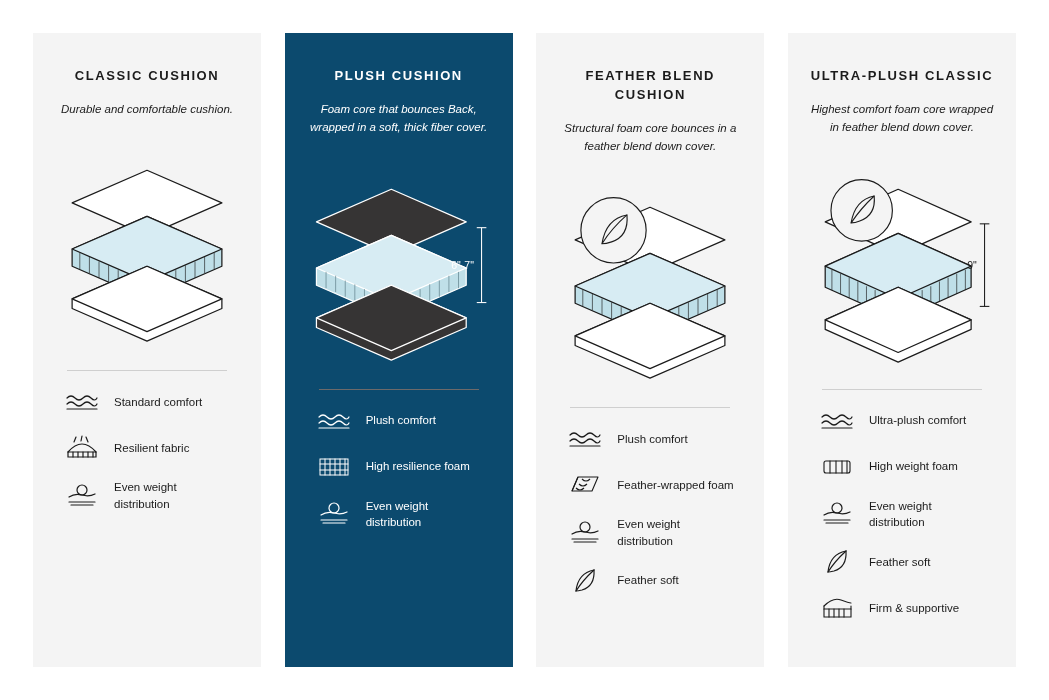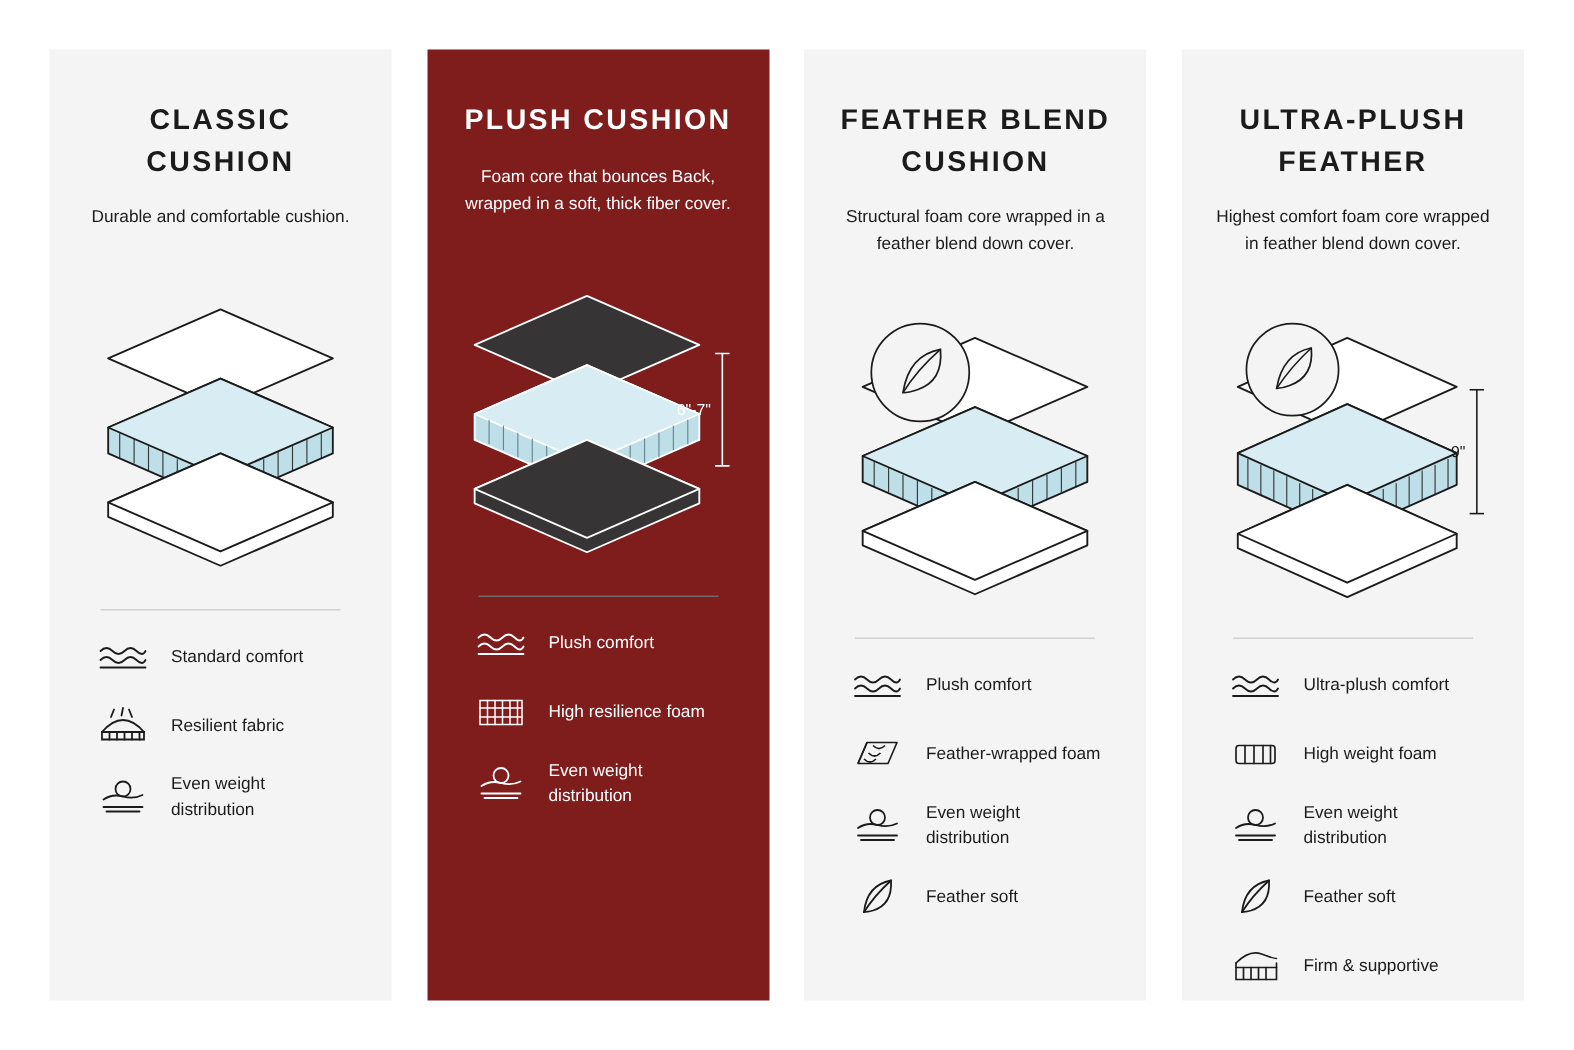--- a/index.html
+++ b/index.html
@@ -30,37 +30,38 @@
     display: flex;
     flex-direction: column;
     align-items: center;
     padding: 34px 18px 0 18px;
   }
   .card.light {
     background: #f4f4f4;
     color: #1b1b1b;
   }
   .card.dark {
-    background: #7f1d1d;
+    background: #0c4a6e;
     color: #ffffff;
   }
   .card-title {
-    font-size: 19px;
+    font-size: 13px;
     font-weight: bold;
     letter-spacing: 1.6px;
     text-align: center;
     line-height: 1.45;
     margin: 0 0 14px 0;
   }
   .card-desc {
     font-size: 11.5px;
     line-height: 1.6;
     text-align: center;
     margin: 0;
     max-width: 196px;
+    font-style: italic;
   }
   .illus {
     margin-top: 16px;
     height: 230px;
     width: 100%;
     display: flex;
     align-items: center;
     justify-content: center;
   }
   .divider {
@@ -254,21 +255,21 @@
             <path d="M6 21 H28"></path>
           </svg>
         </span>
         <span class="feature-label">Even weight distribution</span>
       </div>
     </div>
   </div>
 
   <div class="card light">
     <div class="card-title">FEATHER BLEND CUSHION</div>
-    <div class="card-desc">Structural foam core wrapped in a feather blend down cover.</div>
+    <div class="card-desc">Structural foam core bounces in a feather blend down cover.</div>
     <div class="illus">
       <svg width="200" height="200" viewBox="0 0 200 200">
         <g fill="none" stroke="#1b1b1b" stroke-width="1.3" stroke-linejoin="round">
           <path d="M100 18 L178 52 L100 86 L22 52 Z" fill="#ffffff"></path>
           <path d="M100 66 L178 100 L178 118 L100 152 L22 118 L22 100 Z" fill="#bfdfe8"></path>
           <path d="M100 66 L178 100 L100 134 L22 100 Z" fill="#d7ecf3"></path>
           <path d="M100 134 L100 152"></path>
           <g stroke-width="0.8" opacity="0.85">
             <path d="M30 104 L30 121"></path>
               <path d="M40 108 L40 125"></path>
@@ -336,21 +337,21 @@
             <path d="M8 23 q2 -18 18 -21 q1 16 -12 20 q-4 1 -6 1 Z"></path>
             <path d="M8 23 q7 -11 18 -21"></path>
           </svg>
         </span>
         <span class="feature-label">Feather soft</span>
       </div>
     </div>
   </div>
 
   <div class="card light">
-    <div class="card-title">ULTRA-PLUSH FEATHER</div>
+    <div class="card-title">ULTRA-PLUSH CLASSIC</div>
     <div class="card-desc">Highest comfort foam core wrapped in feather blend down cover.</div>
     <div class="illus">
       <svg width="200" height="200" viewBox="0 0 200 200">
         <g fill="none" stroke="#1b1b1b" stroke-width="1.3" stroke-linejoin="round">
           <path d="M96 18 L172 52 L96 86 L20 52 Z" fill="#ffffff"></path>
           <path d="M96 64 L172 98 L172 120 L96 154 L20 120 L20 98 Z" fill="#bfdfe8"></path>
           <path d="M96 64 L172 98 L96 132 L20 98 Z" fill="#d7ecf3"></path>
           <path d="M96 132 L96 154"></path>
           <g stroke-width="0.8" opacity="0.85">
             <path d="M27 102 L27 123"></path>

